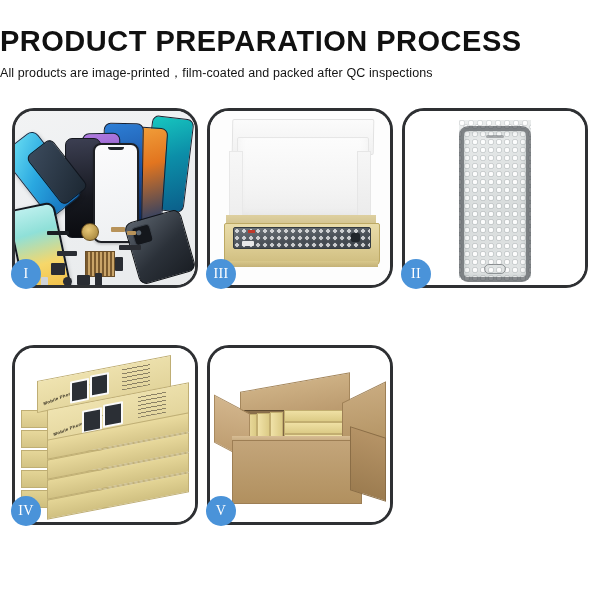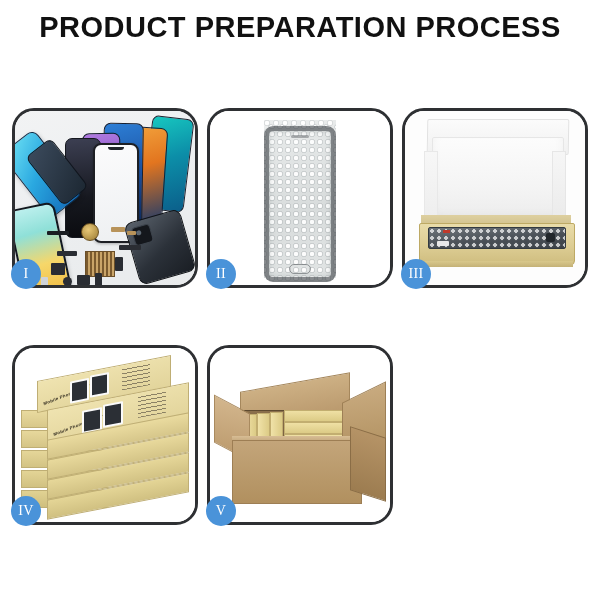--- a/index.html
+++ b/index.html
@@ -5,21 +5,21 @@
   html,body{margin:0;padding:0;}
   body{
     width:600px;height:600px;background:#ffffff;
     font-family:"Liberation Sans", sans-serif;
     -webkit-font-smoothing:antialiased;
     overflow:hidden;
   }
   .page{position:relative;width:600px;height:600px;}
 
   
-  .header{padding-top:12px;text-align:center;}
+  .header{padding-top:26px;text-align:left;}
   .title{
     font-size:29px;font-weight:700;letter-spacing:.5px;color:#111;
     line-height:1.05;white-space:nowrap;
   }
   .subtitle{
     margin-top:9px;font-size:12.5px;color:#141414;font-weight:400;
     letter-spacing:.1px;white-space:nowrap;
   }
 
   
@@ -199,20 +199,21 @@
   .p6 .tape{position:absolute;left:60px;top:24px;width:18px;height:54px;background:linear-gradient(90deg,#c2a77e,#d0b68d);transform:skewY(22deg);opacity:.85;}
   .p6 .seam{position:absolute;background:rgba(120,95,60,.45);}
 </style>
 </head>
 <body>
 
 <div class="page">
 
   <div class="header">
     <div class="title">PRODUCT PREPARATION PROCESS</div>
+    <div class="subtitle">All products are image-printed，film-coated and packed after QC inspections</div>
   </div>
 
   <div class="grid">
 
     <div class="panel">
       <div class="panel-inner">
         <div class="p1-bg"></div>
         <div class="ph p1-f5"></div>
         <div class="ph p1-f4"></div>
         <div class="ph p1-f3"></div>
@@ -239,53 +240,53 @@
         <div class="p1-flex" style="left:48px;top:166px;width:9px;height:9px;border-radius:50%;"></div>
         <div class="p1-flex" style="left:62px;top:164px;width:13px;height:10px;"></div>
         <div class="p1-flex" style="left:80px;top:162px;width:7px;height:13px;"></div>
         <div class="p1-flex" style="left:26px;top:166px;width:7px;height:11px;background:#cfd3d8;"></div>
       </div>
       <div class="badge">I</div>
     </div>
 
     <div class="panel">
       <div class="panel-inner">
-        <div class="p2-bg"></div>
-        <div class="p2-wrap">
-          <div class="p2-phone">
-            <span class="p2-speaker"></span>
-            <span class="p2-home"></span>
-          </div>
-        </div>
-      </div>
-      <div class="badge">II</div>
-    </div>
-
-    <div class="panel">
-      <div class="panel-inner">
         <div class="p3-bg"></div>
         <div class="p3-lid"></div>
         <div class="p3-foam"></div>
         <div class="p3-foamside"></div>
         <div class="p3-foamside2"></div>
         <div class="p3-boxback"></div>
         <div class="p3-tray">
           <div class="p3-inner">
             <span class="redmark"></span>
             <span class="wmark"></span>
             <span class="dmark"></span>
           </div>
         </div>
         <div class="p3-lip"></div>
       </div>
       <div class="badge">III</div>
     </div>
 
     <div class="panel">
       <div class="panel-inner">
+        <div class="p2-bg"></div>
+        <div class="p2-wrap">
+          <div class="p2-phone">
+            <span class="p2-speaker"></span>
+            <span class="p2-home"></span>
+          </div>
+        </div>
+      </div>
+      <div class="badge">II</div>
+    </div>
+
+    <div class="panel">
+      <div class="panel-inner">
         <div class="p4-bg"></div>
         <div class="stack">
 
           <div class="sbox" style="left:0px;top:48px;width:84px;height:16px;background:linear-gradient(180deg,#e9da9f,#d8c88a);"></div>
           <div class="sbox" style="left:0px;top:68px;width:84px;height:16px;background:linear-gradient(180deg,#e7d89c,#d5c587);"></div>
           <div class="sbox" style="left:0px;top:88px;width:84px;height:16px;background:linear-gradient(180deg,#e5d699,#d3c384);"></div>
           <div class="sbox" style="left:0px;top:108px;width:84px;height:16px;background:linear-gradient(180deg,#e3d496,#d1c181);"></div>
           <div class="sbox" style="left:0px;top:128px;width:84px;height:16px;background:linear-gradient(180deg,#e1d293,#cfbf7e);"></div>
 
           <div class="sbox" style="left:16px;top:6px;width:132px;height:30px;transform:skewY(-11deg);">

